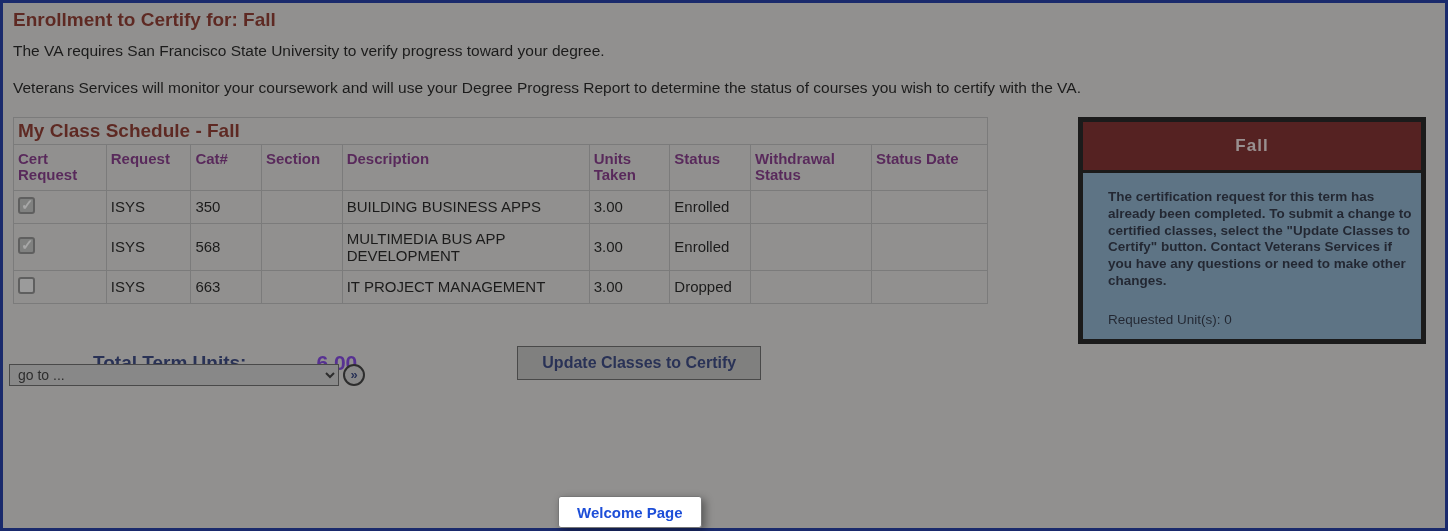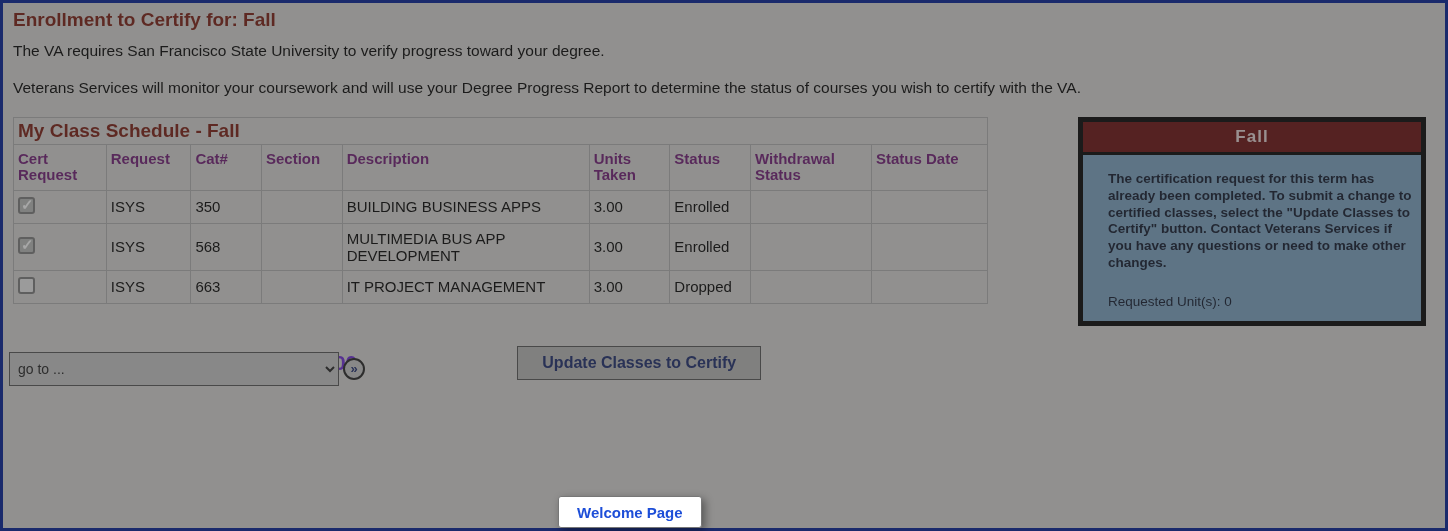--- a/index.html
+++ b/index.html
@@ -140,21 +140,21 @@
       border: 3px solid #000;
       background: #000;
       padding: 2px;
     }
     .side-header {
       background: #6a0d0d;
       color: #e6d5d5;
       text-align: center;
       font-weight: bold;
       font-size: 17px;
-      padding: 5px 0;
+      padding: 14px 0;
       letter-spacing: 1px;
     }
     .side-body {
       background: #7aa3c2;
       border-top: 3px solid #000;
       padding: 16px 8px 10px 25px;
       color: #0f172a;
       font-size: 13.5px;
       line-height: 1.25;
     }
@@ -163,21 +163,21 @@
     .bottom-bar {
       position: absolute;
       bottom: 4px;
       left: 6px;
       right: 6px;
       display: flex;
       align-items: center;
     }
     .goto-select {
       width: 330px;
-      height: 34px;
+      height: 22px;
       font-size: 14px;
       background: #c7c7c7;
       border: 1px solid #555;
       color: #222;
       padding-left: 4px;
     }
     .go-circle {
       width: 22px; height: 22px;
       border: 2px solid #222;
       border-radius: 50%;

